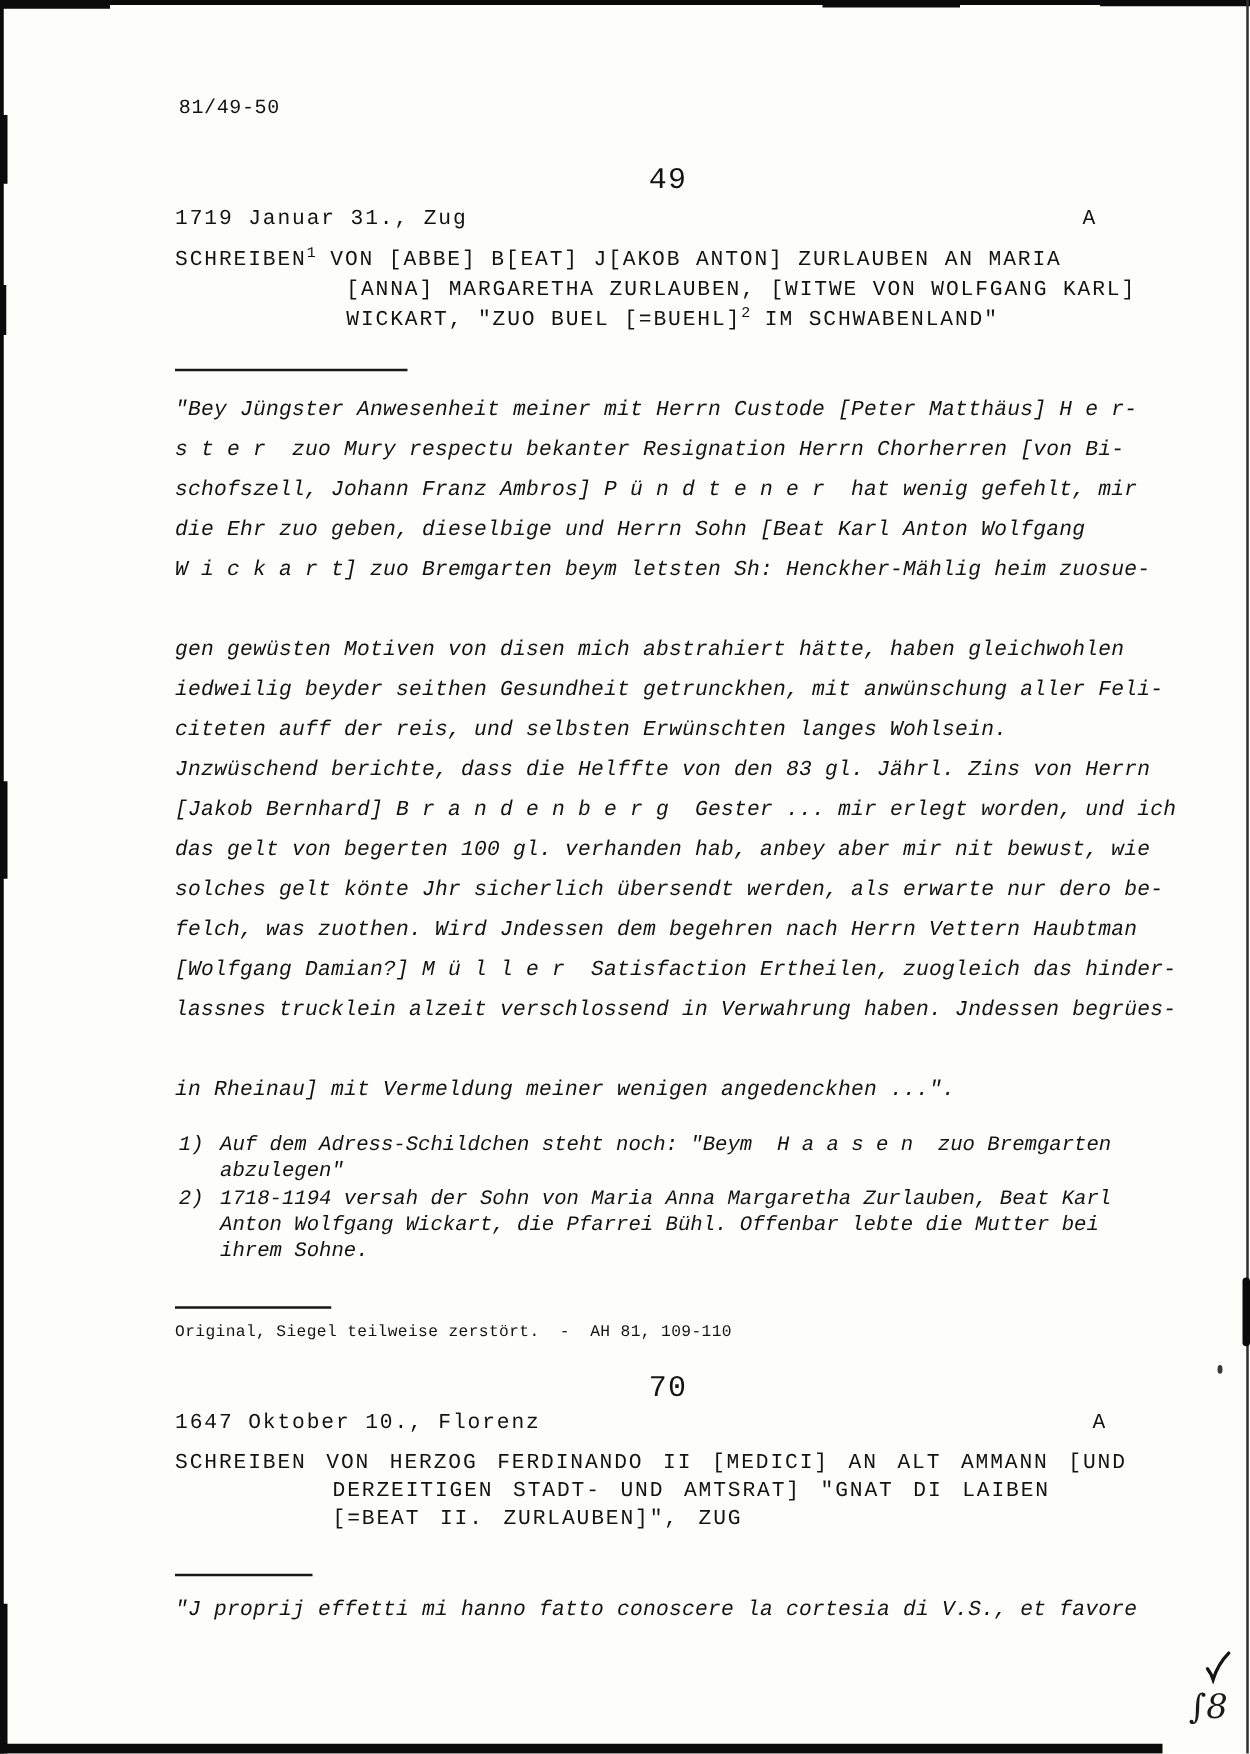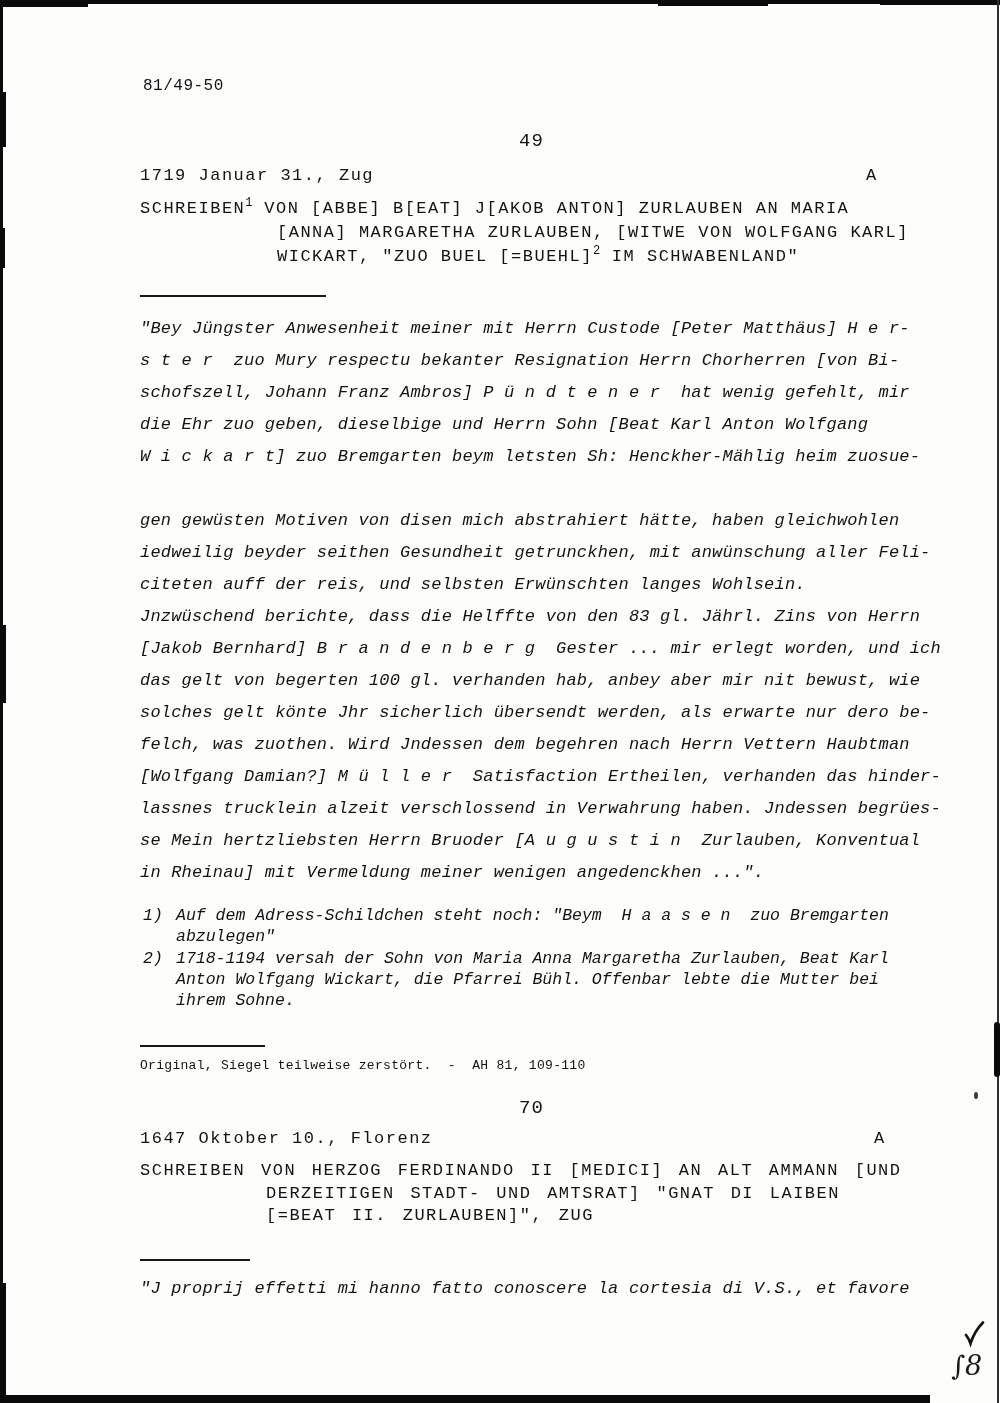--- a/index.html
+++ b/index.html
@@ -3,21 +3,21 @@
 <meta charset="utf-8">
 <style>
   html,body { margin:0; padding:0; background:#ffffff; }
   .page {
     position:relative; width:1000px; height:1403px;
     background:#fdfdfb; overflow:hidden;
     font-family:"Liberation Mono", monospace; color:#131313;
   }
   .line { position:absolute; white-space:pre; line-height:1.25; }
   .hdr  { font-size:17px; letter-spacing:1.5px; }
-  .num  { font-size:19px; letter-spacing:1px; }
+  .num  { font-size:24px; letter-spacing:1px; }
   .it   { }
   .quote{ font-size:17px; font-style:italic; letter-spacing:0.2px; }
   .fn   { font-size:16.5px; font-style:italic; letter-spacing:0; }
   .src  { font-size:13px; letter-spacing:0.3px; }
   .wide { word-spacing:4px; }
   .ref  { font-size:16px; letter-spacing:0.5px; }
   sup.fnref { vertical-align:super; font-size:12px; letter-spacing:0; line-height:0; }
   .rule { position:absolute; height:2px; background:#181818; }
   .artifact { position:absolute; background:#0b0b0b; }
   .speck { position:absolute; background:#3a3a3a; border-radius:50%; }
@@ -62,23 +62,22 @@
   <div class="line quote" style="left:140px;top:414px">die Ehr zuo geben, dieselbige und Herrn Sohn [Beat Karl Anton Wolfgang</div>
   <div class="line quote" style="left:140px;top:446px">W i c k a r t] zuo Bremgarten beym letsten Sh: Henckher-Mählig heim zuosue-</div>
   <div class="line quote" style="left:140px;top:510px">gen gewüsten Motiven von disen mich abstrahiert hätte, haben gleichwohlen</div>
   <div class="line quote" style="left:140px;top:542px">iedweilig beyder seithen Gesundheit getrunckhen, mit anwünschung aller Feli-</div>
   <div class="line quote" style="left:140px;top:574px">citeten auff der reis, und selbsten Erwünschten langes Wohlsein.</div>
   <div class="line quote" style="left:140px;top:606px">Jnzwüschend berichte, dass die Helffte von den 83 gl. Jährl. Zins von Herrn</div>
   <div class="line quote" style="left:140px;top:638px">[Jakob Bernhard] B r a n d e n b e r g  Gester ... mir erlegt worden, und ich</div>
   <div class="line quote" style="left:140px;top:670px">das gelt von begerten 100 gl. verhanden hab, anbey aber mir nit bewust, wie</div>
   <div class="line quote" style="left:140px;top:702px">solches gelt könte Jhr sicherlich übersendt werden, als erwarte nur dero be-</div>
   <div class="line quote" style="left:140px;top:734px">felch, was zuothen. Wird Jndessen dem begehren nach Herrn Vettern Haubtman</div>
-  <div class="line quote" style="left:140px;top:766px">[Wolfgang Damian?] M ü l l e r  Satisfaction Ertheilen, verhanden das hinder-</div>
+  <div class="line quote" style="left:140px;top:766px">[Wolfgang Damian?] M ü l l e r  Satisfaction Ertheilen, zuogleich das hinder-</div>
   <div class="line quote" style="left:140px;top:798px">lassnes trucklein alzeit verschlossend in Verwahrung haben. Jndessen begrües-</div>
-  <div class="line quote" style="left:140px;top:830px">se Mein hertzliebsten Herrn Bruoder [A u g u s t i n  Zurlauben, Konventual</div>
   <div class="line quote" style="left:140px;top:862px">in Rheinau] mit Vermeldung meiner wenigen angedenckhen ...".</div>
 
   <div class="line fn" style="left:143px;top:906px">1)</div>
   <div class="line fn" style="left:176px;top:906px">Auf dem Adress-Schildchen steht noch: "Beym  H a a s e n  zuo Bremgarten</div>
   <div class="line fn" style="left:176px;top:927px">abzulegen"</div>
   <div class="line fn" style="left:143px;top:949px">2)</div>
   <div class="line fn" style="left:176px;top:949px">1718-1194 versah der Sohn von Maria Anna Margaretha Zurlauben, Beat Karl</div>
   <div class="line fn" style="left:176px;top:970px">Anton Wolfgang Wickart, die Pfarrei Bühl. Offenbar lebte die Mutter bei</div>
   <div class="line fn" style="left:176px;top:991px">ihrem Sohne.</div>
 

